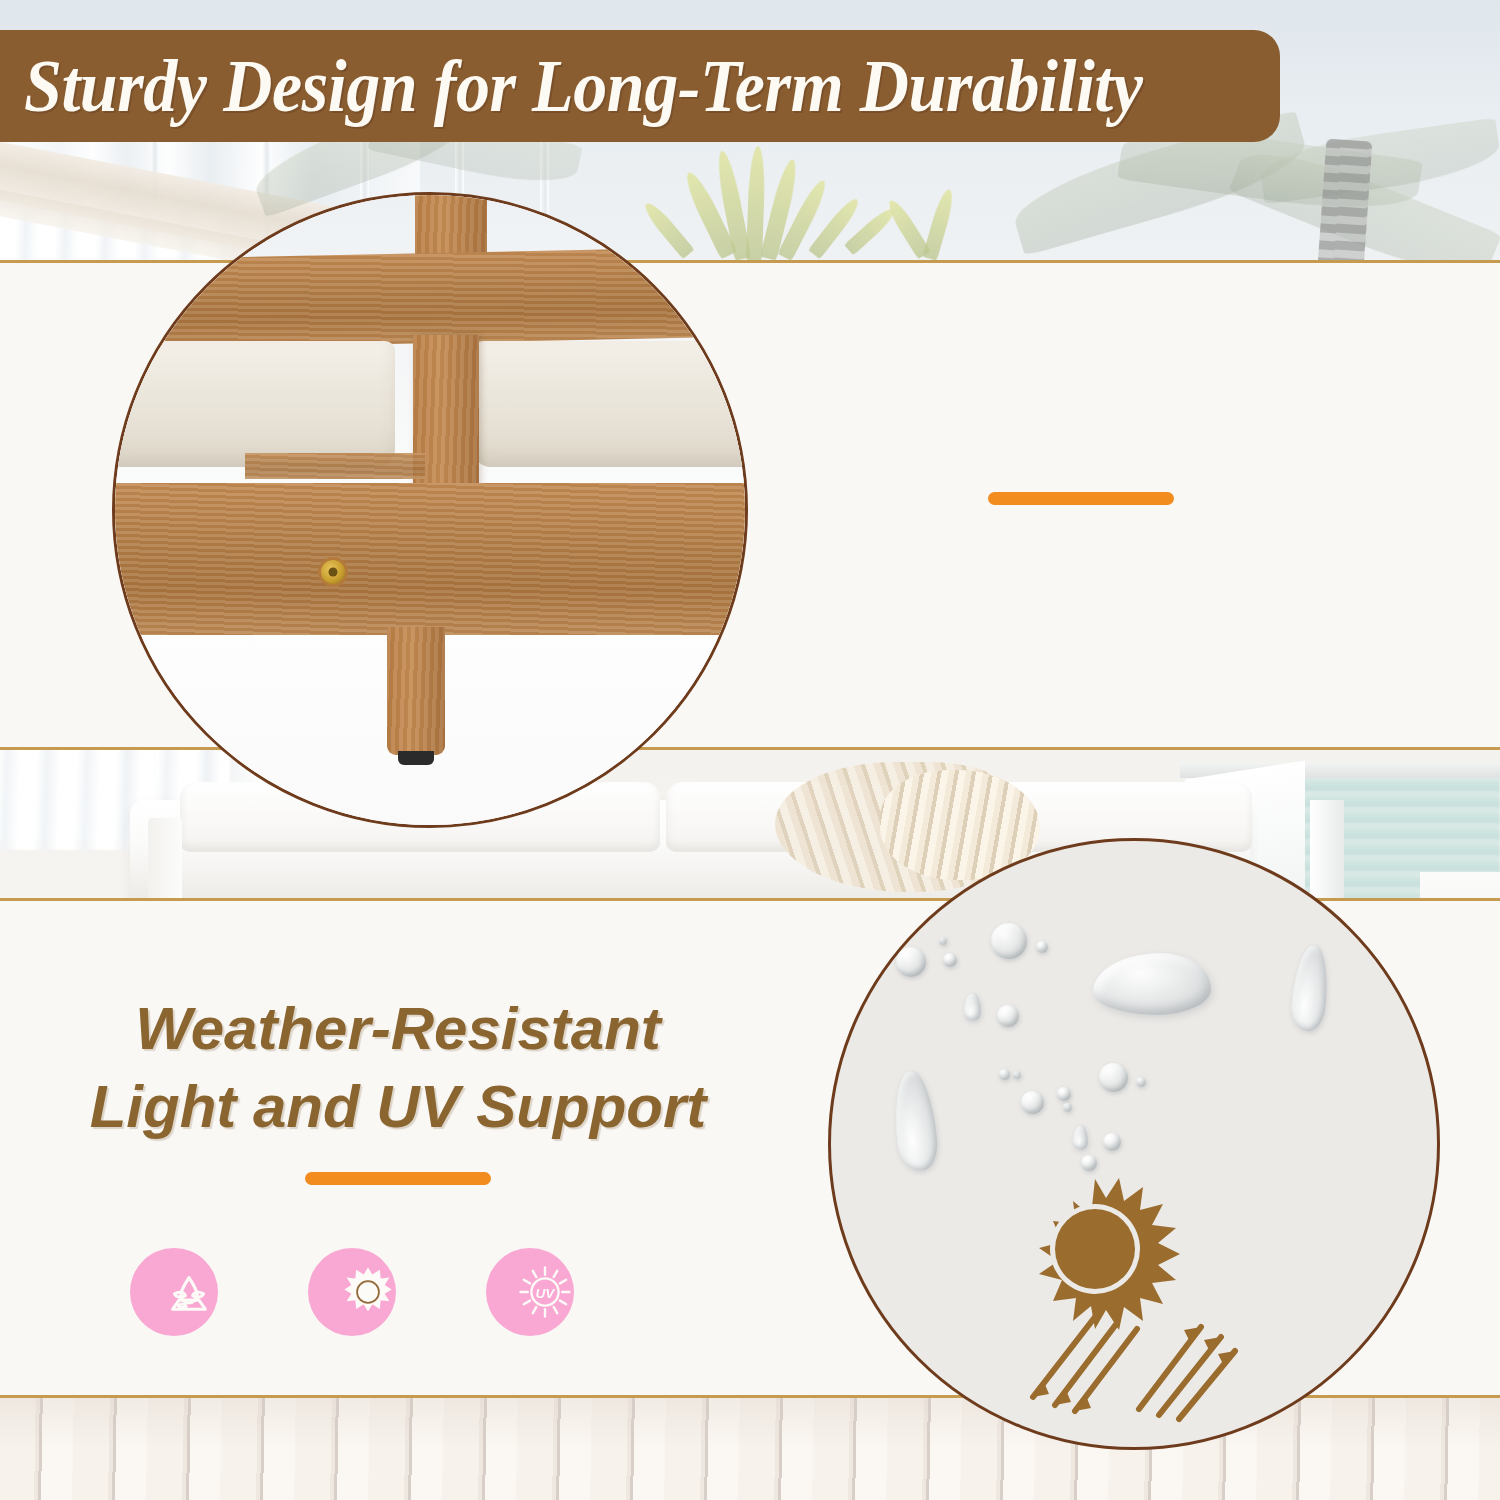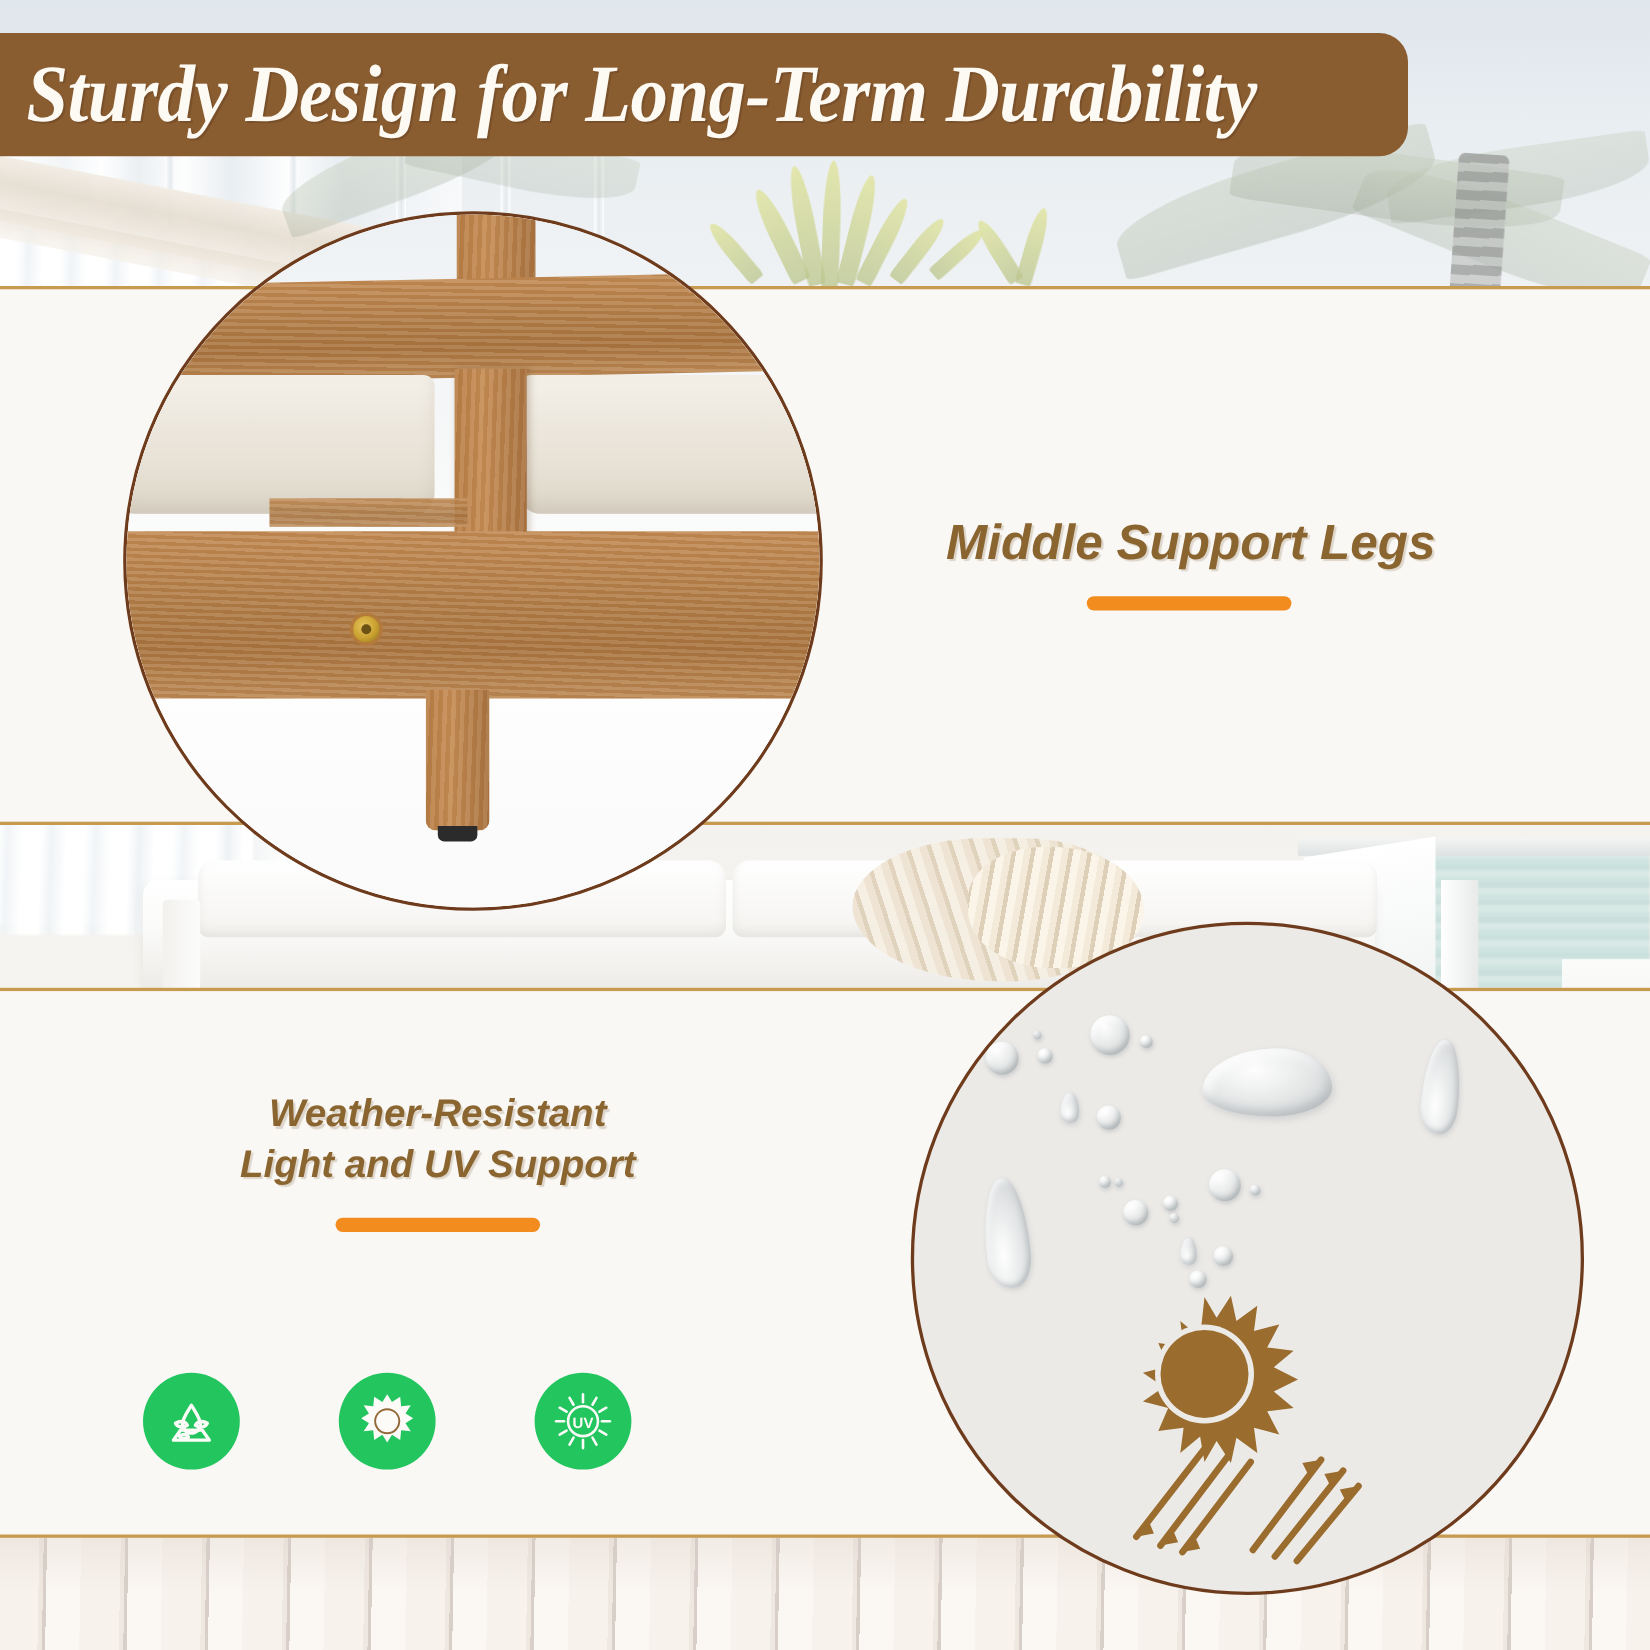--- a/index.html
+++ b/index.html
@@ -294,42 +294,43 @@
   .legs-underline { width: 186px; margin-left: 128px; }
 
   .weather-block {
     position: absolute;
     left: 18px; top: 990px;
     width: 760px;
     z-index: 20;
     text-align: center;
   }
   .weather-title {
-    font-size: 35px;
+    font-size: 60px;
     line-height: 1.30;
     white-space: nowrap;
   }
   .weather-underline { width: 186px; margin: 26px auto 0 auto; }
 
   
   .badges {
     position: absolute;
     left: 130px; top: 1248px;
     width: 540px;
     display: flex;
     gap: 90px;
     z-index: 20;
   }
   .badge {
     width: 88px; height: 88px;
     border-radius: 50%;
-    background: #22c55e;
+    background: #f9a8d4;
     display: flex;
     align-items: center;
-    justify-content: center;
+    justify-content: flex-end;
+    font-style: italic;
   }
 
   
   .inset {
     position: absolute;
     border-radius: 50%;
     border: 3px solid #6e3c1c;
     overflow: hidden;
     z-index: 25;
     background: #ffffff;
@@ -486,21 +487,20 @@
   </div>
 
   <div class="panel panel-top"></div>
   <div class="panel panel-bottom"></div>
 
   <div class="title-banner">
     <div class="title-text">Sturdy Design for Long-Term Durability</div>
   </div>
 
   <div class="legs-block">
-    <div class="feature-heading legs-title">Middle Support Legs</div>
     <div class="underline legs-underline"></div>
   </div>
 
   <div class="weather-block">
     <div class="feature-heading weather-title">Weather-Resistant</div>
     <div class="feature-heading weather-title">Light and UV Support</div>
     <div class="underline weather-underline"></div>
   </div>
 
   <div class="badges">

